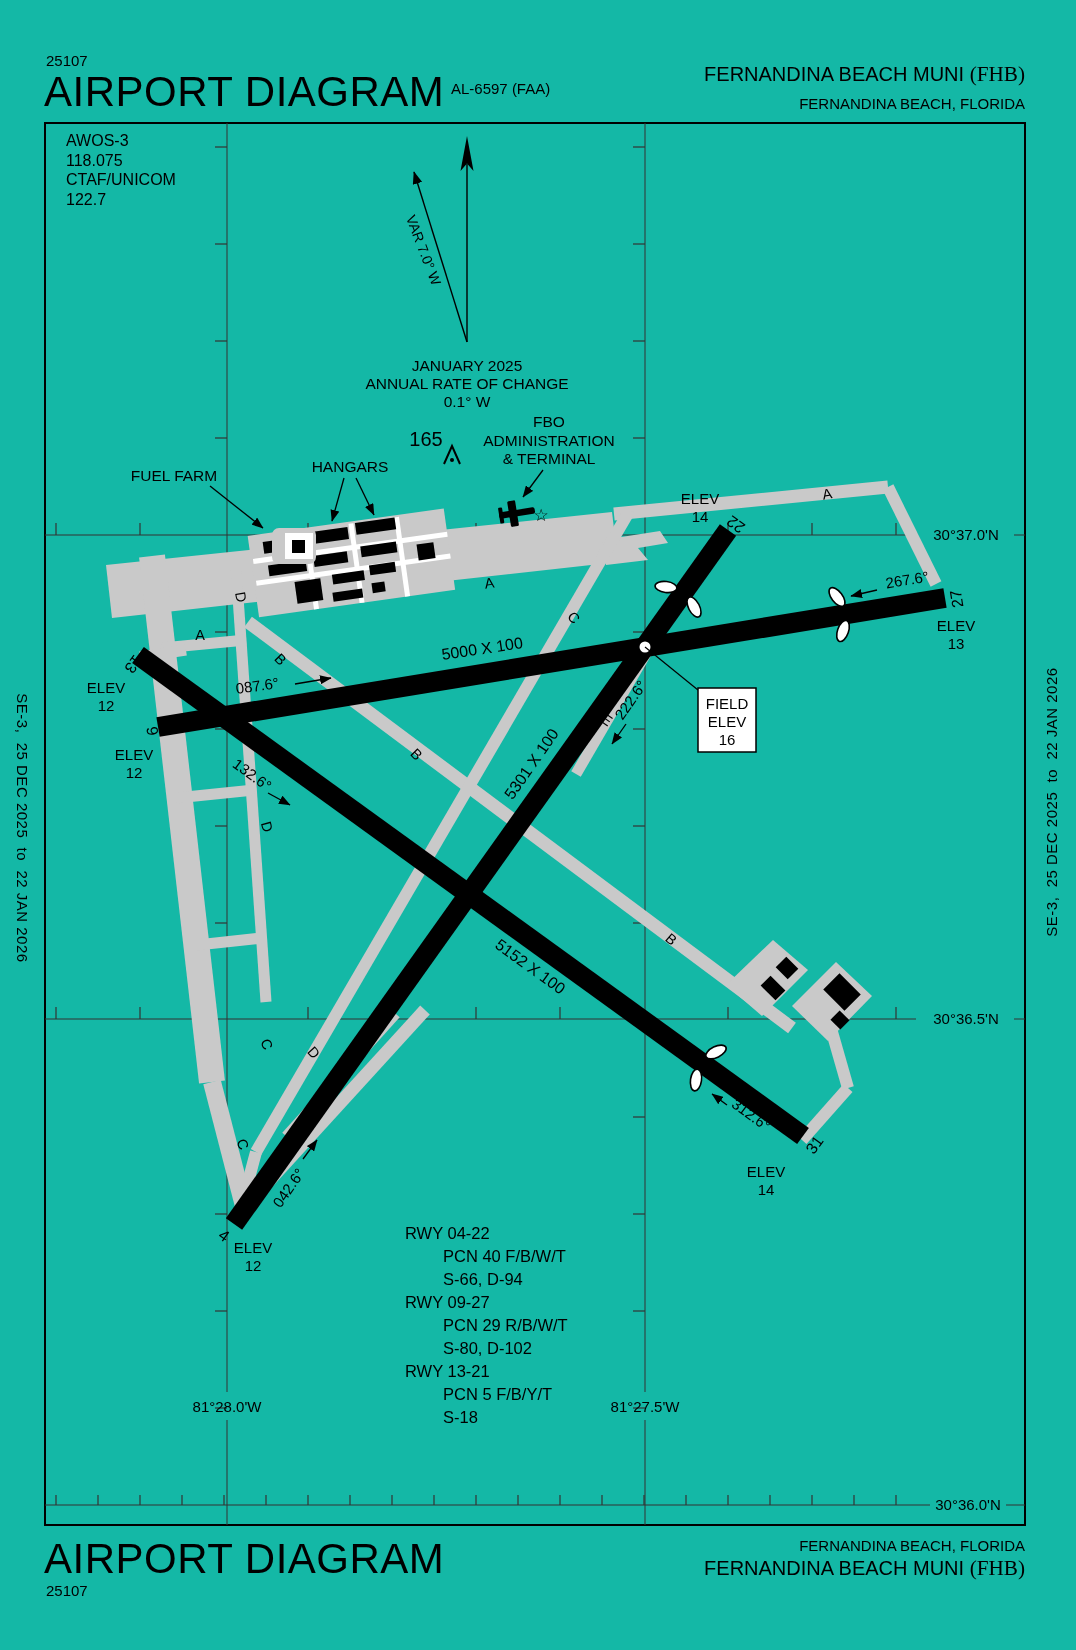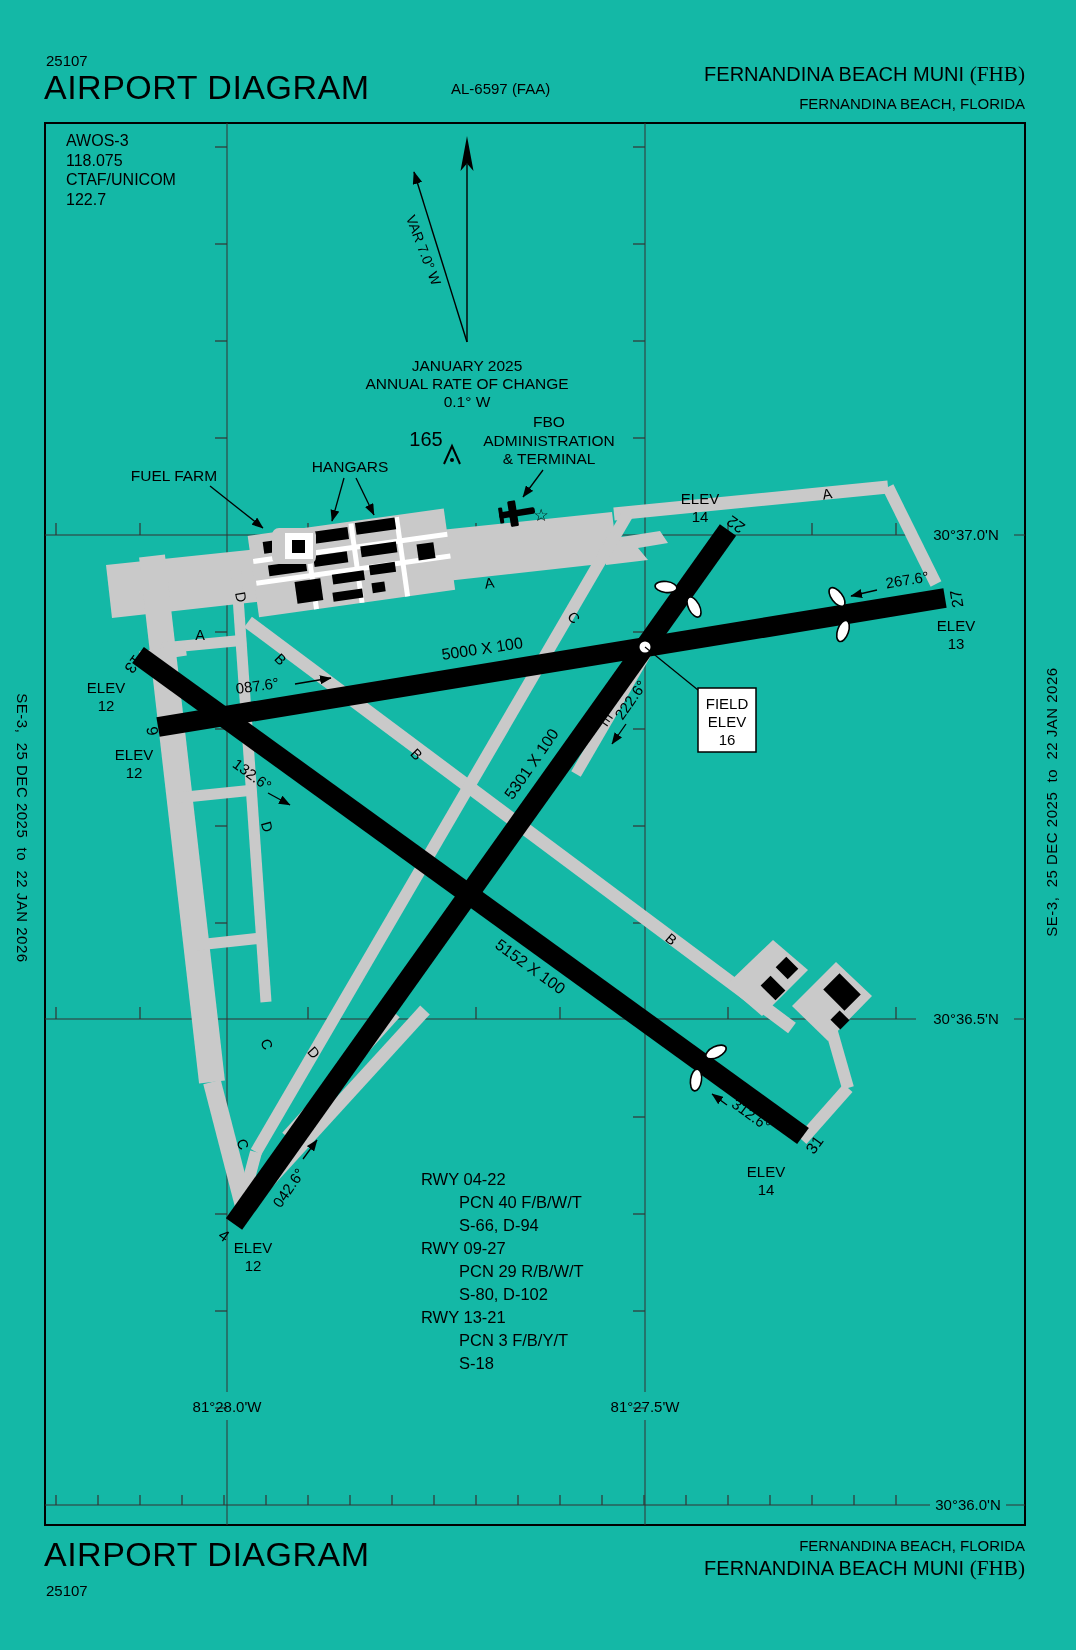--- a/index.html
+++ b/index.html
@@ -1,20 +1,20 @@
 <!DOCTYPE html>
 <html><head>
 <meta charset="utf-8">
 <style>
   html,body{margin:0;padding:0;background:#fff;}
   .page{position:relative;width:1076px;height:1650px;background:#14b8a6;overflow:hidden;
         font-family:"Liberation Sans",sans-serif;color:#000;}
   .abs{position:absolute;}
   .t15{font-size:15px;}
-  .big-title{font-size:34px;letter-spacing:.5px;}
+  .big-title{font-size:42px;letter-spacing:.5px;}
   .serif{font-family:"Liberation Serif",serif;font-size:1.06em;}
   .right{text-align:left;}
   svg text{font-family:"Liberation Sans",sans-serif;fill:#000;}
   .sidebar{white-space:pre;font-size:15px;letter-spacing:.5px;}
   #comm-block{font-size:16px;line-height:19.5px;}
   .rwy-name{font-size:16.5px;line-height:23px;}
   .rwy-ind{font-size:16.5px;line-height:23px;padding-left:38px;}
 </style>
 </head>
 <body>
@@ -30,29 +30,29 @@
   <div class="abs sidebar" style="left:22px;top:828px;transform:translate(-50%,-50%) rotate(90deg);">SE-3,  25 DEC 2025  to  22 JAN 2026</div>
   <div class="abs sidebar" style="left:1051px;top:802px;transform:translate(-50%,-50%) rotate(-90deg);">SE-3,  25 DEC 2025  to  22 JAN 2026</div>
 
   <div id="comm-block" class="abs" style="left:66px;top:131px;">
     <div>AWOS-3</div>
     <div>118.075</div>
     <div>CTAF/UNICOM</div>
     <div>122.7</div>
   </div>
 
-  <div class="abs" style="left:405px;top:1168px;margin-left:16px;" id="rwy-data-block">
+  <div class="abs" style="left:405px;top:1222px;" id="rwy-data-block">
       <div class="rwy-name">RWY 04-22</div>
       <div class="rwy-ind">PCN 40 F/B/W/T</div>
       <div class="rwy-ind">S-66, D-94</div>
       <div class="rwy-name">RWY 09-27</div>
       <div class="rwy-ind">PCN 29 R/B/W/T</div>
       <div class="rwy-ind">S-80, D-102</div>
       <div class="rwy-name">RWY 13-21</div>
-      <div class="rwy-ind">PCN 3 F/B/Y/T</div>
+      <div class="rwy-ind">PCN 5 F/B/Y/T</div>
       <div class="rwy-ind">S-18</div>
     </div>
 
   <svg class="abs" style="left:0;top:0;" width="1076" height="1650" viewBox="0 0 1076 1650">
     <defs>
       <marker id="ah" markerWidth="9" markerHeight="7" refX="8.5" refY="3.5" orient="auto">
         <path d="M0,0 L9,3.5 L0,7 Z" fill="#000"></path>
       </marker>
     </defs>
 

